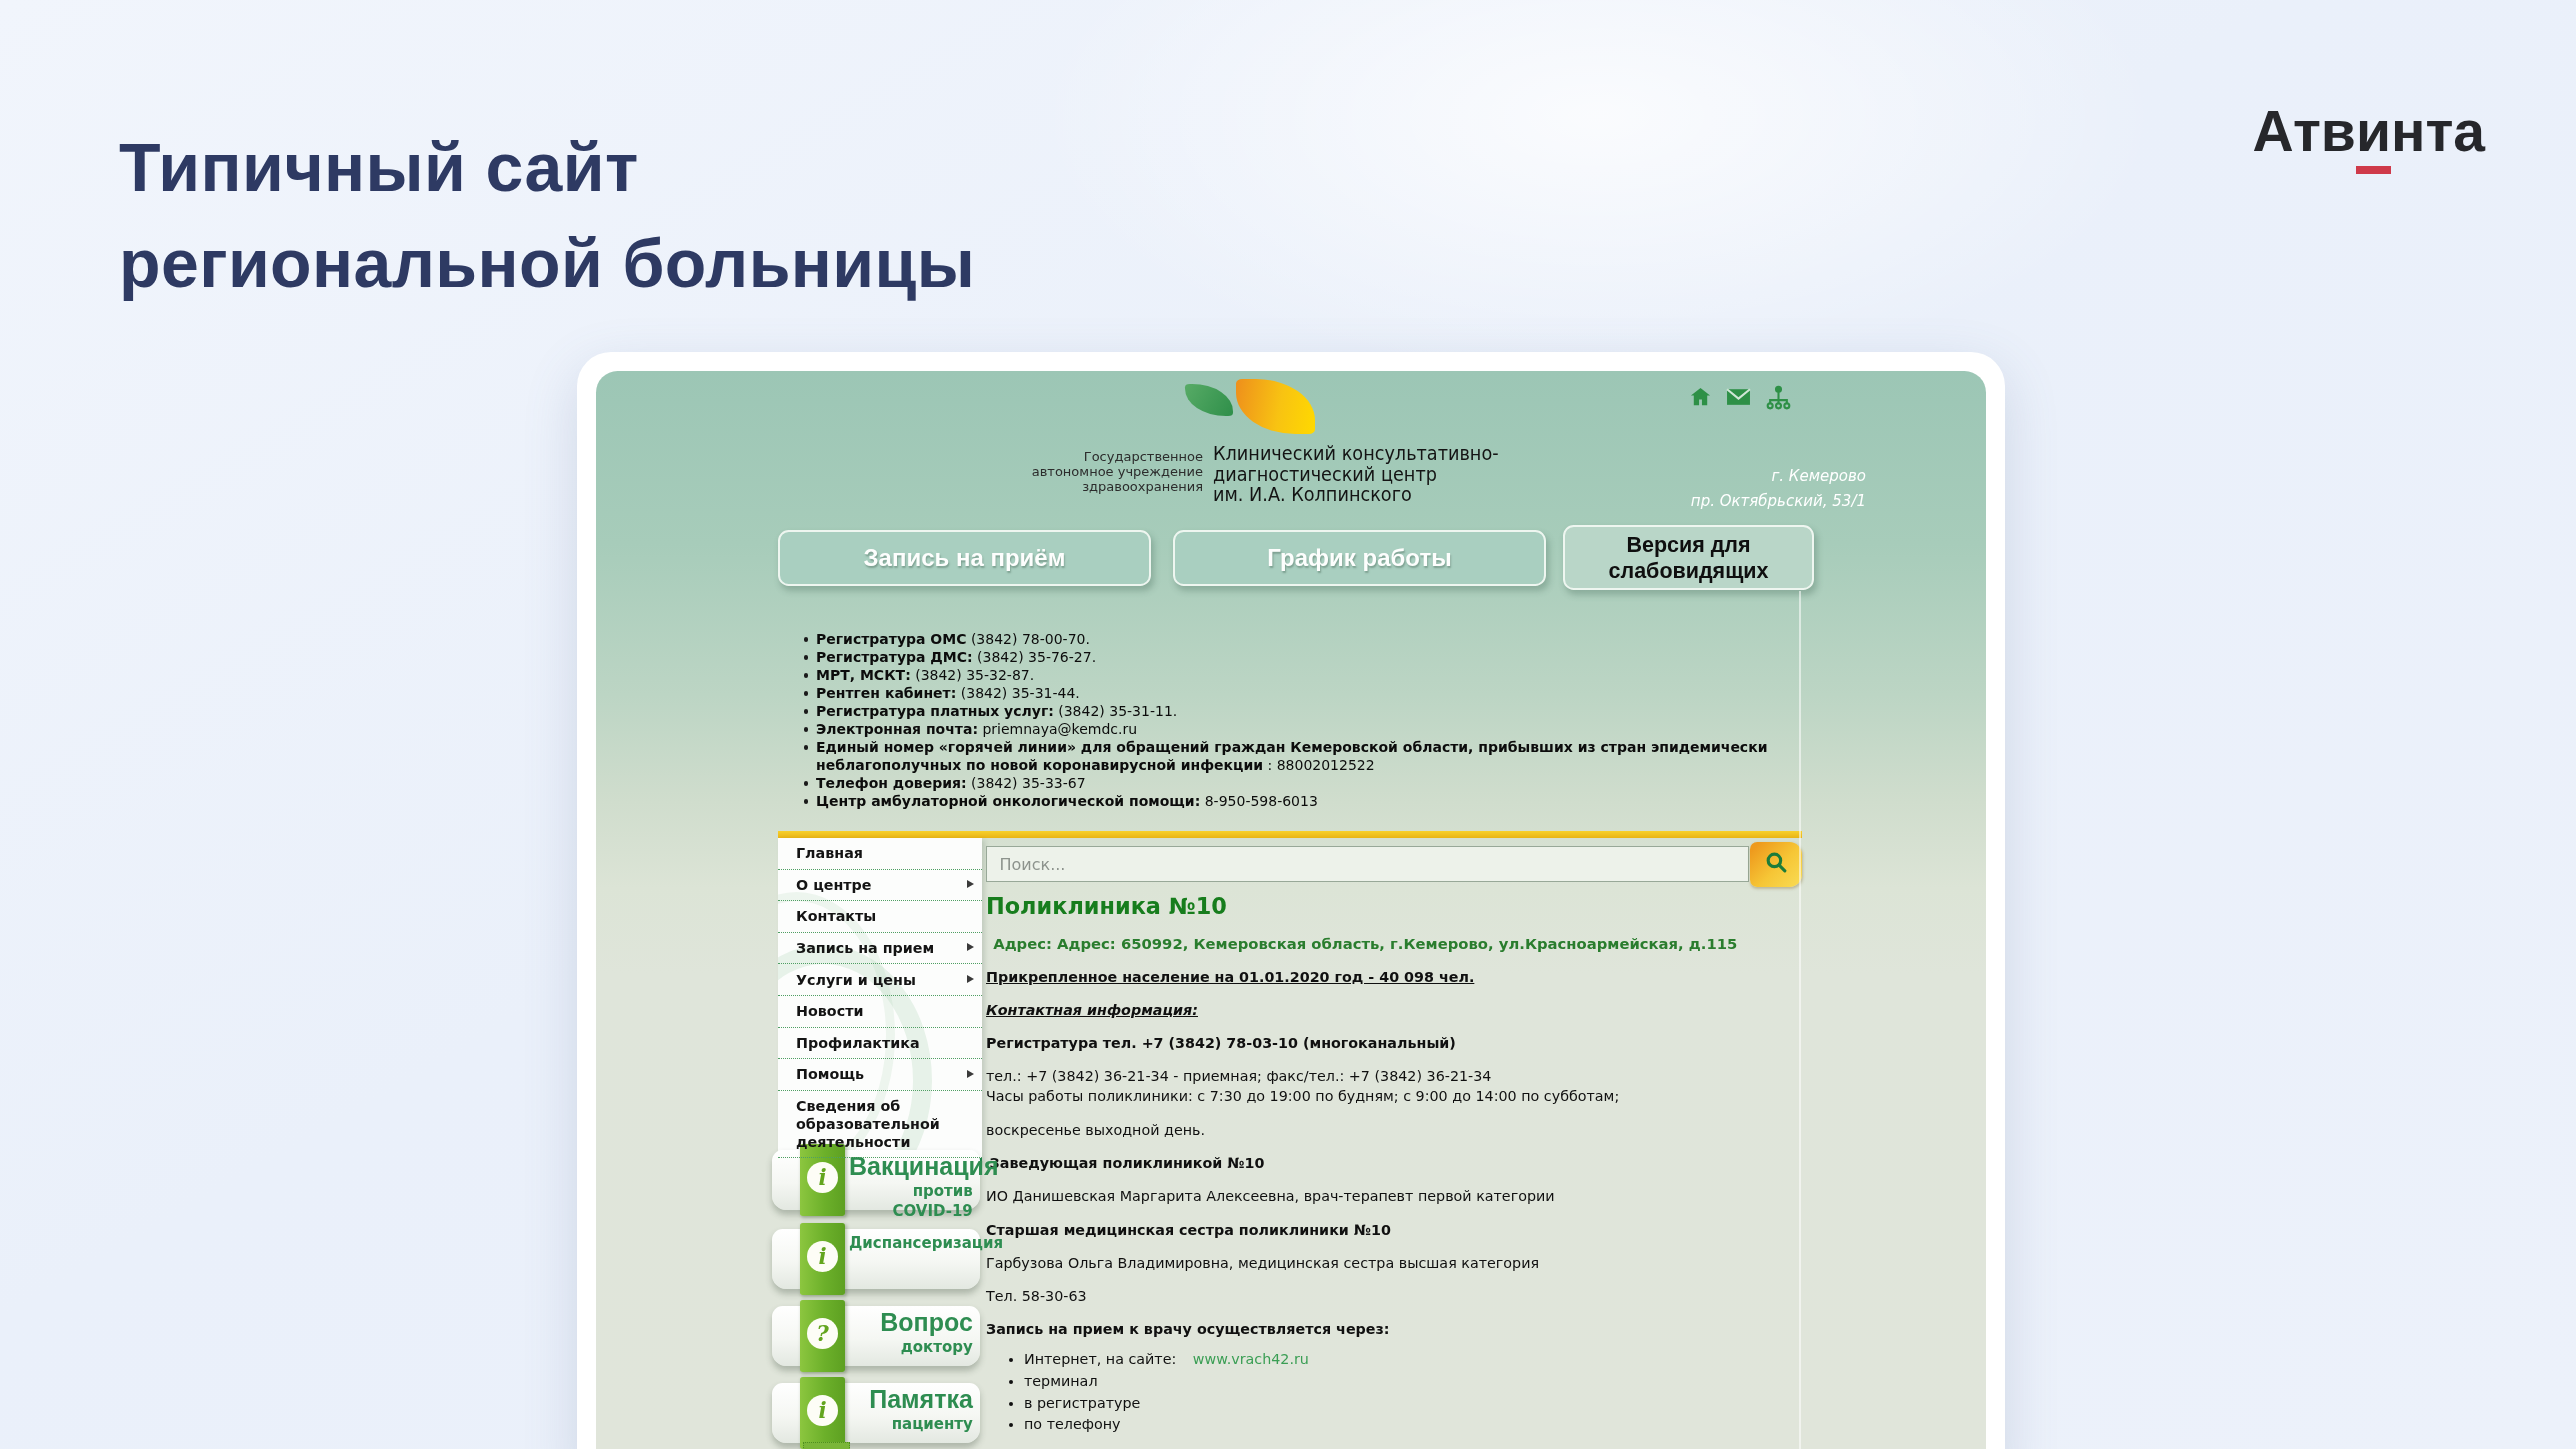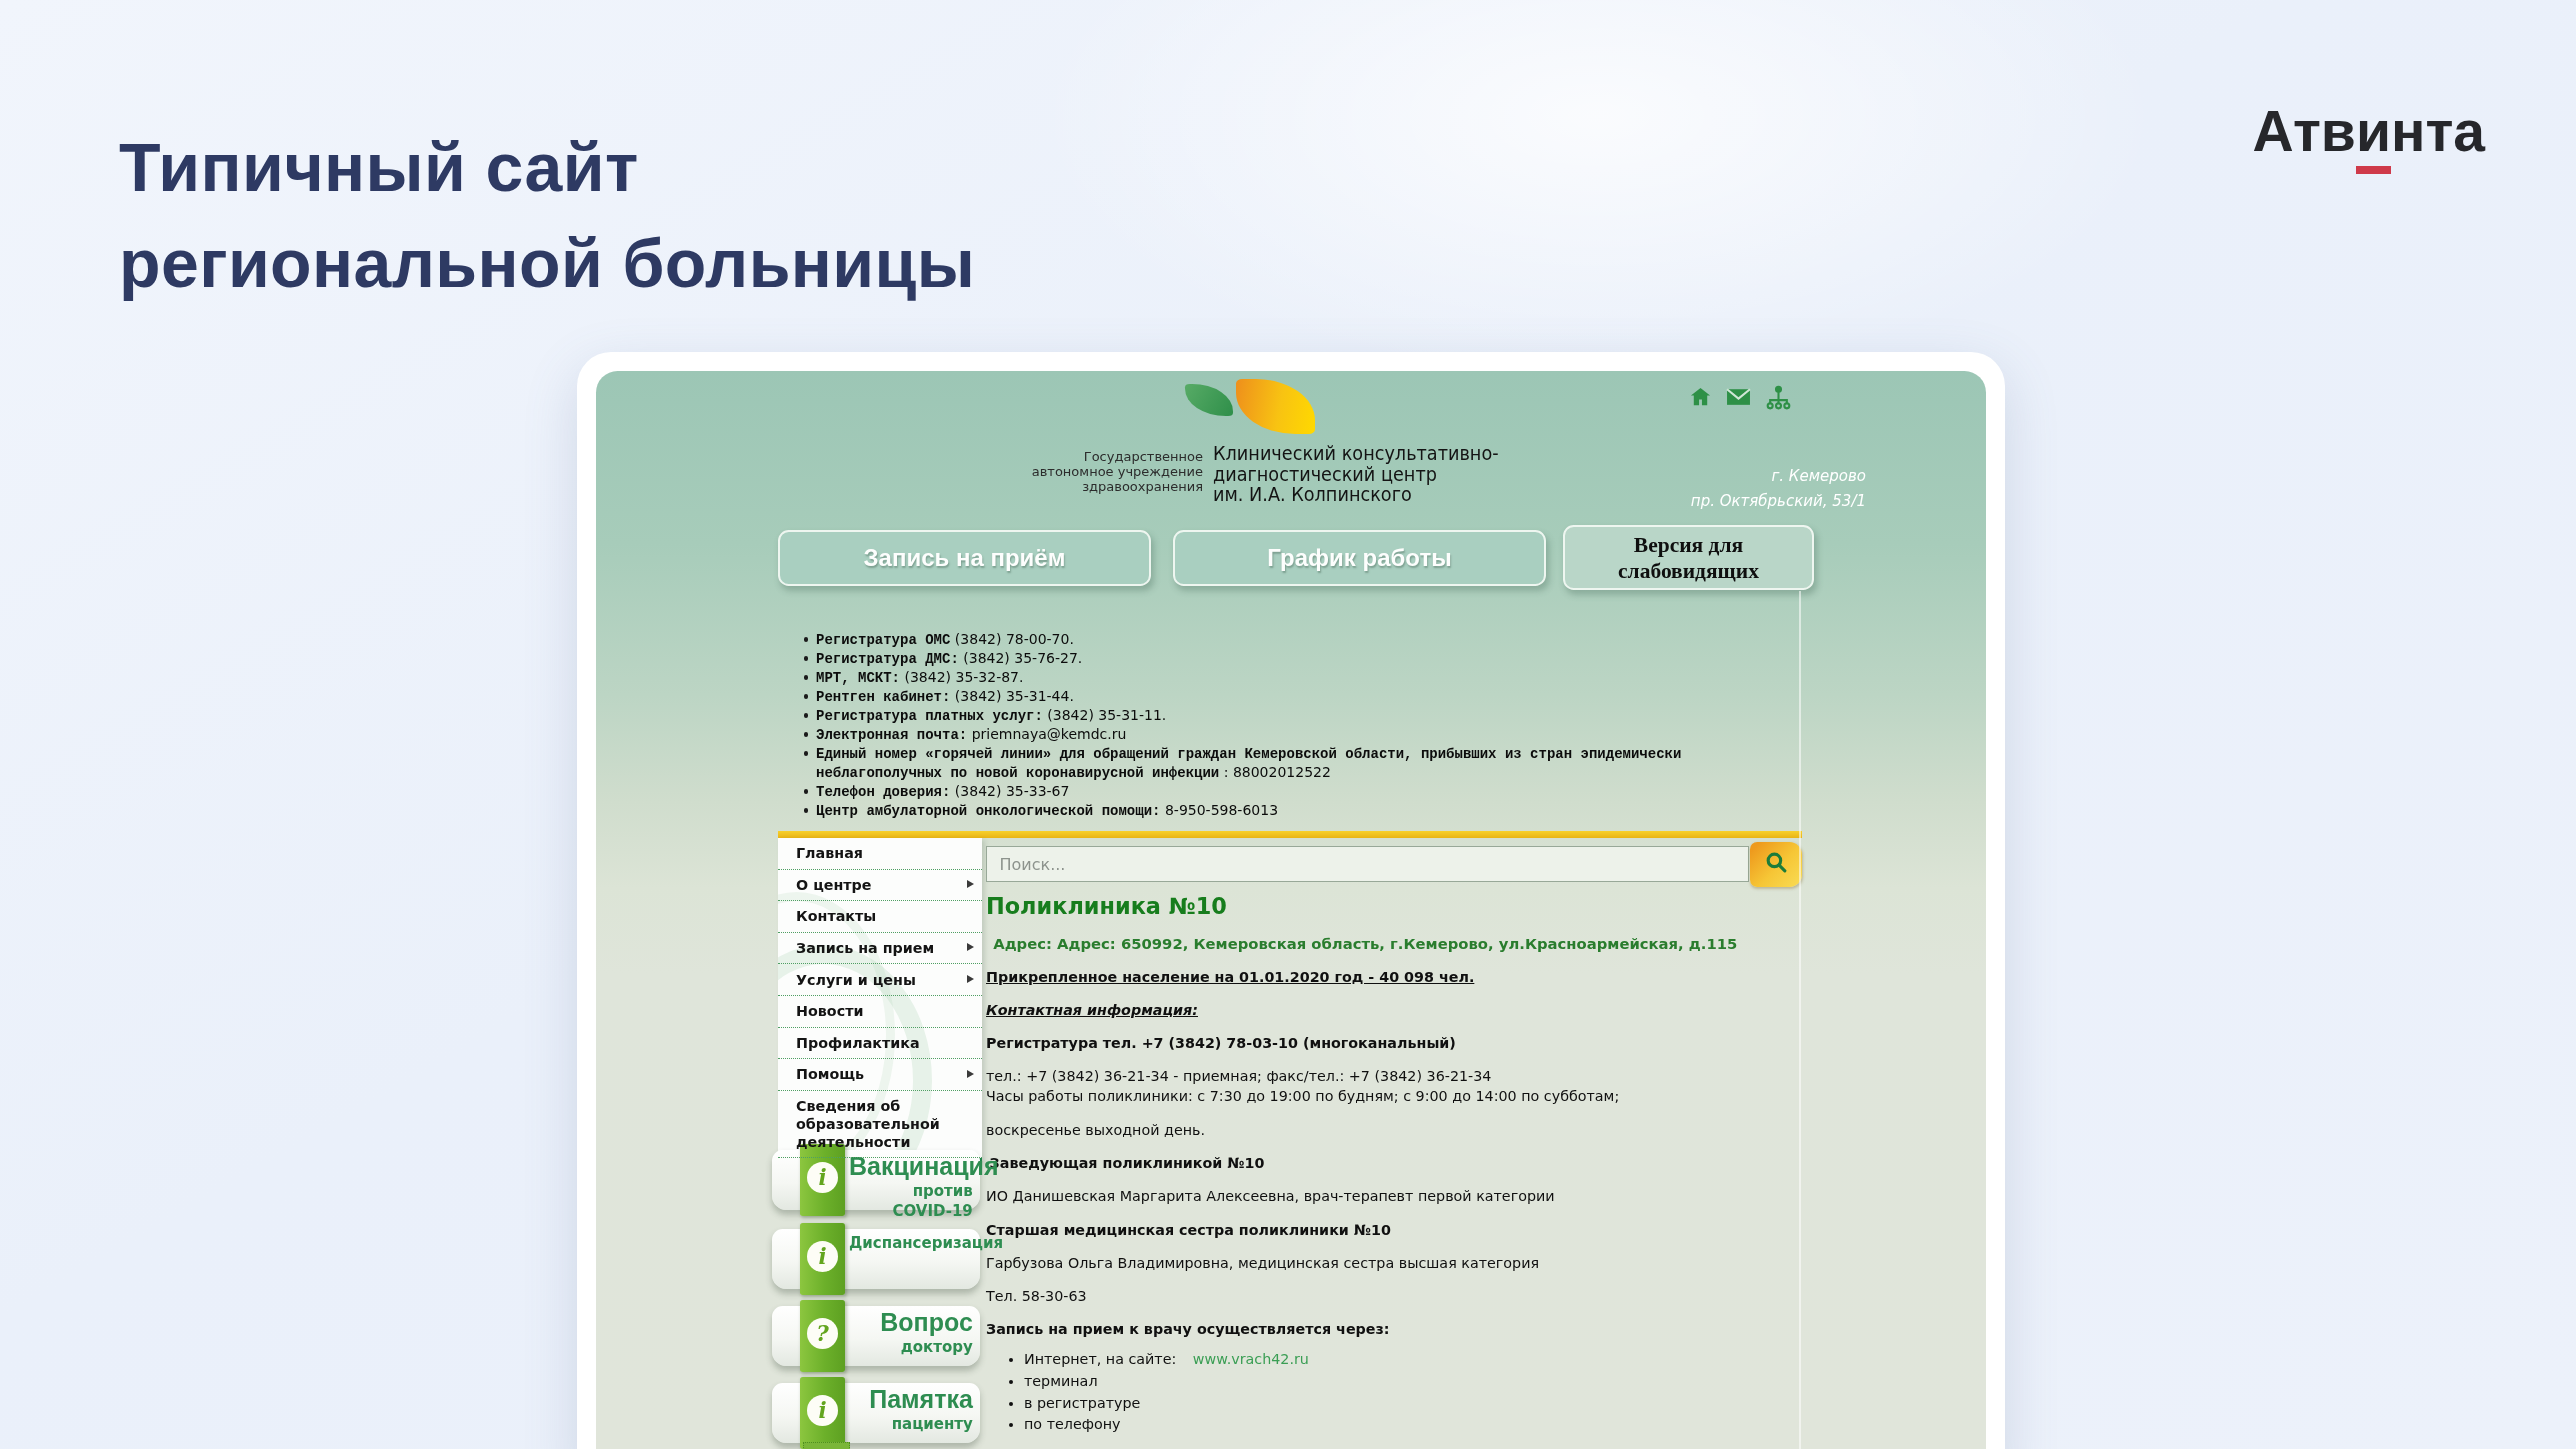--- a/index.html
+++ b/index.html
@@ -45,29 +45,29 @@
   
   .nav-btn{position:absolute;top:159px;height:52px;background:#a9cfc0;
     border:2.7px solid #eef6f0;border-radius:10.7px;
     box-shadow:2.7px 4.5px 6.3px rgba(60,95,80,.30);
     display:flex;align-items:center;justify-content:center;
     color:#fdfefd;font-family:"Liberation Sans",sans-serif;font-weight:700;font-size:24px;
     text-shadow:0.9px 1.8px 1.8px rgba(80,112,96,.5);cursor:pointer;}
   .nav-btn-1{left:182px;width:369px;text-align:right;}
   .nav-btn-2{left:577px;width:369px;}
   .nav-btn-3{left:967px;width:247px;top:154px;height:61px;background:#b9d6c8;
-    color:#0f0f0f;font-size:21.5px;line-height:26px;text-shadow:none;text-align:center;font-family:Liberation Serif, serif;}
+    color:#0f0f0f;font-size:21.5px;line-height:26px;text-shadow:none;text-align:center;}
 
   
   .contact-list{position:absolute;left:204px;top:259px;width:995px;margin:0;padding:0;list-style:none;
     font-size:14px;line-height:18px;color:#0c0c0c;}
   .contact-list li{position:relative;padding-left:16px;}
   .contact-list li::before{content:"";position:absolute;left:3.6px;top:7.2px;width:4.5px;height:4.5px;
     background:#1a1a1a;border-radius:50%;}
-  .contact-list b{font-weight:700;font-family:Liberation Mono, monospace;}
+  .contact-list b{font-weight:700;}
 
   
   .gold-bar{position:absolute;left:182px;top:460px;width:1024px;height:7.2px;
     background:linear-gradient(180deg,#f7d02c,#e9b414);}
 
   
   .menu{position:absolute;left:182px;top:467px;width:204px;background:#fcfdfc;
     box-shadow:2.7px 1.8px 4.5px rgba(40,70,50,.15);overflow:hidden;}
   .menu::before{content:"";position:absolute;left:-63px;top:107px;width:179px;height:233px;
     border:19.7px solid rgba(150,200,160,.20);border-radius:50%;}

